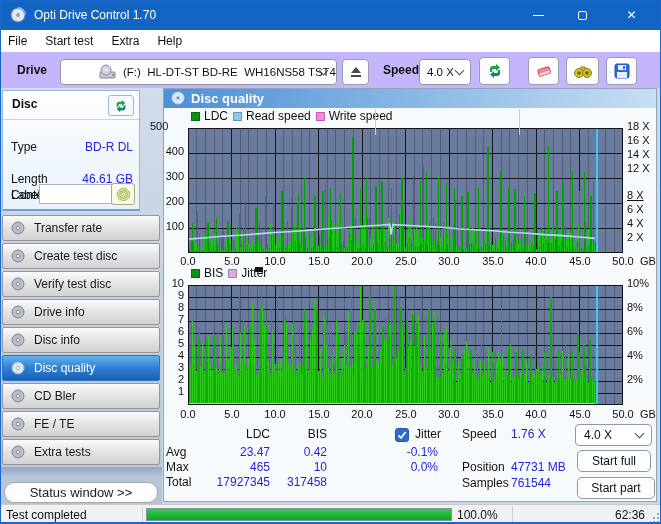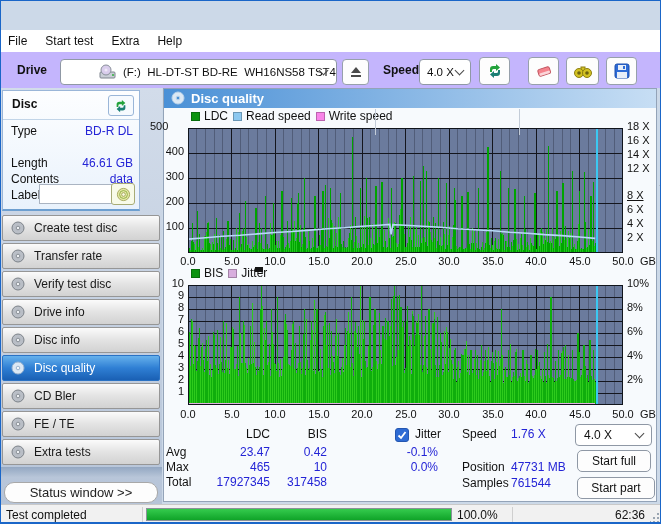--- a/index.html
+++ b/index.html
@@ -25,21 +25,21 @@
   .combo{position:absolute;background:#fff;border:1px solid #8f98a5;border-radius:4px;display:flex;align-items:center;font-size:11.5px;color:#111;}
   .chev{width:7px;height:7px;border-right:1.5px solid #4a4a4a;border-bottom:1.5px solid #4a4a4a;transform:rotate(45deg);margin-top:-4px;}
   .tbtn{position:absolute;background:#fdfdfd;border:1px solid #97a0ab;border-radius:4px;display:flex;align-items:center;justify-content:center;}
   .tsep{position:absolute;top:57px;width:1px;height:26px;background:#c3ccd8;}
   
   .sidebar{position:absolute;left:0;top:88px;width:162px;height:416px;background:linear-gradient(180deg,#d2dcea 0%,#c3cfe0 60%,#b6c4d8 100%);}
   .disc-panel{position:absolute;left:2px;top:2px;width:138px;height:121px;background:linear-gradient(180deg,#fdfeff,#e9f2fc);border:1px solid #9ab6d8;border-bottom:2px solid #6d9fd0;}
   .dp-title{position:absolute;left:9px;top:6px;font-size:12px;font-weight:bold;color:#111;}
   .dp-refresh{position:absolute;right:5px;top:4px;width:26px;height:21px;background:#f6fafe;border:1px solid #9ab6d8;border-radius:3px;display:flex;align-items:center;justify-content:center;}
   .dp-div{position:absolute;left:0;top:28px;width:100%;height:1px;background:#c2d5e8;}
-  .dp-row{position:absolute;left:0;width:100%;height:14px;font-size:12px;}
+  .dp-row{position:absolute;left:0;width:100%;height:14px;font-size:12px;margin-top:16px;}
   .dp-row .lab{position:absolute;left:8px;color:#111;}
   .dp-row .val{position:absolute;right:6px;color:#2424d6;}
   .dp-input{position:absolute;left:36px;top:93px;width:86px;height:20px;background:#fff;border:1px solid #aab4c2;font-size:11px;padding:2px 4px;}
   .dp-discbtn{position:absolute;right:4px;top:92px;width:24px;height:22px;background:#f8fbe9;border:1px solid #a8ac76;border-radius:3px;display:flex;align-items:center;justify-content:center;}
   .nav{position:absolute;left:2px;top:127px;width:158px;}
   .nav-btn{width:158px;height:26px;margin-bottom:2px;background:linear-gradient(180deg,#fbfbfb,#e3e3e3 50%,#d2d2d2);border:1px solid #969696;border-radius:2px;display:flex;align-items:center;font-size:12px;color:#1a1a1a;padding-left:8px;gap:9px;}
   .nav-btn.active{background:linear-gradient(180deg,#66b1ec,#2f7fd4 50%,#1a60b4);border:1px solid #2a72c4;color:#fff;}
   .side-band{position:absolute;left:0;top:379px;width:162px;height:10px;background:linear-gradient(180deg,#93a7c2,#b7c5d8);}
   .status-win-btn{position:absolute;left:4px;top:394px;width:154px;height:21px;background:#fdfdfd;border:1px solid #a8a8a8;border-radius:10px;font-size:13px;color:#222;display:flex;align-items:center;justify-content:center;}
   
@@ -80,20 +80,39 @@
                radial-gradient(circle at 8px 9px,#9aa5b1 1px,transparent 1.4px),
                radial-gradient(circle at 4px 9px,#9aa5b1 1px,transparent 1.4px),
                radial-gradient(circle at 0px 9px,#9aa5b1 1px,transparent 1.4px);}
   .pre{white-space:pre;}
 </style>
 </head>
 <body>
 
 <div class="window">
 
+  <div class="titlebar">
+    <span class="app-ico">
+      <svg width="16" height="16" viewBox="0 0 16 16">
+          <circle cx="8" cy="8" r="7" fill="#e3e8ee" stroke="#5a7fae"></circle>
+          <path d="M8 1 a7 7 0 0 1 7 7" stroke="#7fb0e8" fill="none" stroke-width="2"></path>
+          <circle cx="8" cy="8" r="2" fill="#8fa6c4"></circle>
+        </svg>
+    </span>
+    <span class="title-text">Opti Drive Control 1.70</span>
+    <div class="winbtn wb-min">
+        <span class="minbar"></span>
+      </div>
+    <div class="winbtn wb-max">
+        <span class="maxbox"></span>
+      </div>
+    <div class="winbtn wb-close">
+        <span>✕</span>
+      </div>
+  </div>
 
   <div class="menubar">
     <span class="menu-item">File</span>
     <span class="menu-item">Start test</span>
     <span class="menu-item">Extra</span>
     <span class="menu-item">Help</span>
   </div>
 
   <div class="toolbar">
     <span class="tb-label" style="left:17px;top:11px;">Drive</span>
@@ -187,28 +206,28 @@
           </svg>
       </div>
     </div>
 
     <div class="nav">
       <div class="nav-btn">
         <svg width="14" height="14" viewBox="0 0 14 14">
             <circle cx="7" cy="7" r="6" fill="#b9bec6" stroke="#7c8289"></circle>
             <circle cx="7" cy="7" r="1.8" fill="#eef1f4" stroke="#8a9097"></circle>
           </svg>
-        <span>Create test disc</span>
+        <span>Transfer rate</span>
       </div>
       <div class="nav-btn">
         <svg width="14" height="14" viewBox="0 0 14 14">
             <circle cx="7" cy="7" r="6" fill="#b9bec6" stroke="#7c8289"></circle>
             <circle cx="7" cy="7" r="1.8" fill="#eef1f4" stroke="#8a9097"></circle>
           </svg>
-        <span>Transfer rate</span>
+        <span>Create test disc</span>
       </div>
       <div class="nav-btn">
         <svg width="14" height="14" viewBox="0 0 14 14">
             <circle cx="7" cy="7" r="6" fill="#b9bec6" stroke="#7c8289"></circle>
             <circle cx="7" cy="7" r="1.8" fill="#eef1f4" stroke="#8a9097"></circle>
           </svg>
         <span>Verify test disc</span>
       </div>
       <div class="nav-btn">
         <svg width="14" height="14" viewBox="0 0 14 14">

